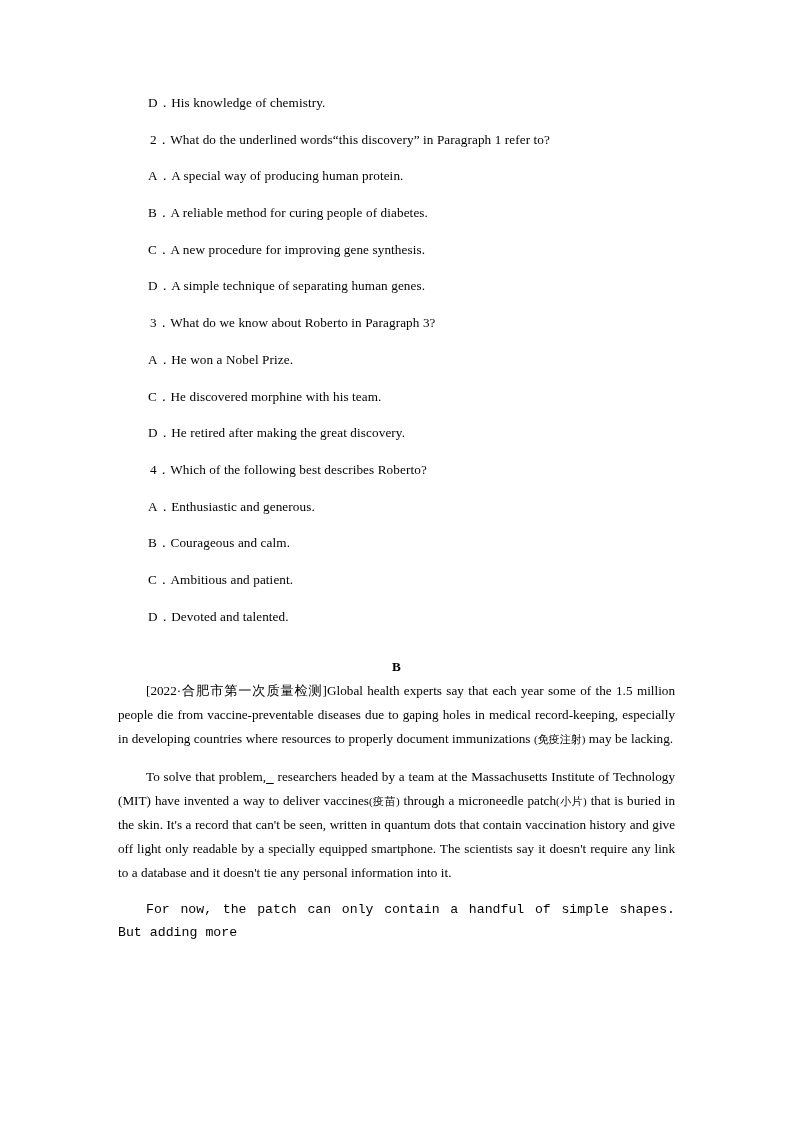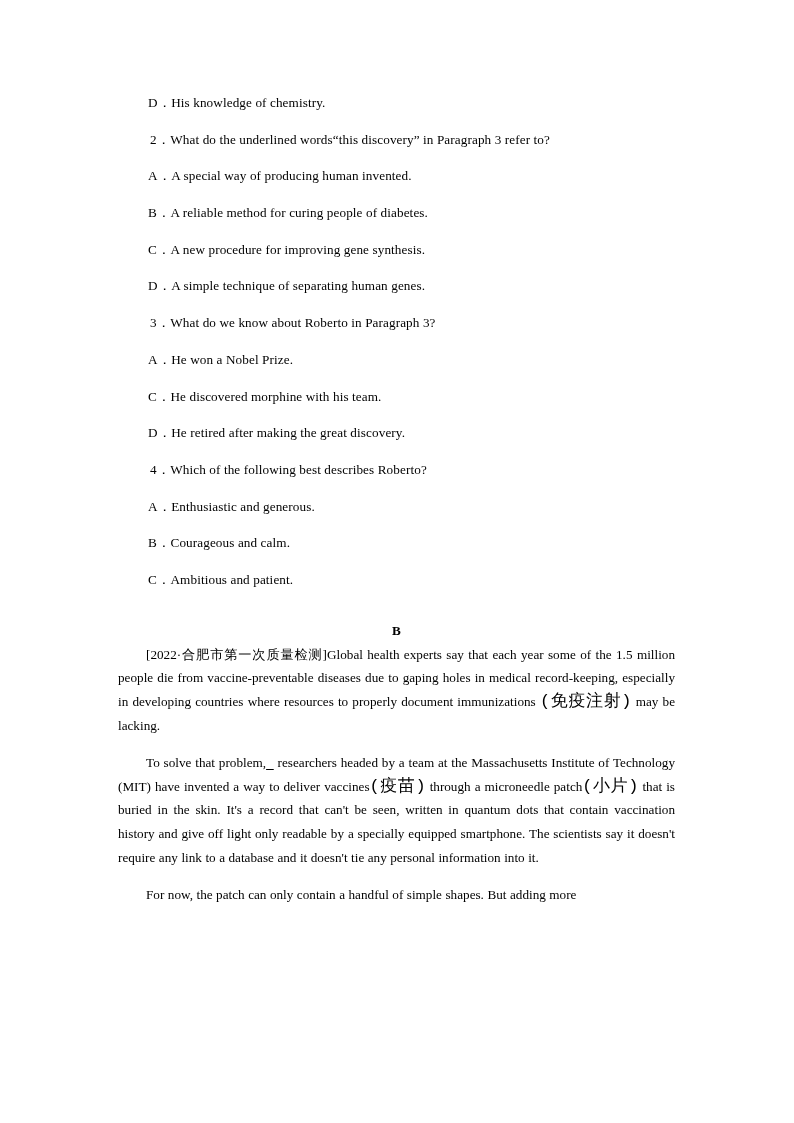--- a/index.html
+++ b/index.html
@@ -74,24 +74,25 @@
     font-size: 13.2px;
     line-height: 23.8px;
     text-align: justify;
     text-justify: inter-word;
     text-indent: 28px;
     margin: 0 0 13px 0;
     word-spacing: 0.2px;
   }
   .para.last {
     margin-bottom: 0;
+    font-family: Liberation Mono, monospace;
   }
   .cn {
-    font-family: Liberation Mono, monospace;
-    font-size: 17px;
+    font-family: Liberation Serif, serif;
+    font-size: 11px;
     margin-top: 32px;
   }
   .u-phrase {
     text-underline-offset: 2px;
   }
   .u-phrase::after {
     content: "\00a0\00a0";
     text-decoration: underline;
   }
 </style>
@@ -99,24 +100,24 @@
 <body>
 
 <div class="page">
   <div class="content">
 
     <ul class="mc-list">
       <li class="mc-item">
         <span class="tag">D</span><span class="tag-sep">．</span><span class="txt">His knowledge of chemistry.</span>
       </li>
       <li class="mc-item q-item">
-        <span class="tag">2</span><span class="tag-sep">．</span><span class="txt">What do the underlined words“this discovery” in Paragraph 3 refer to?</span>
+        <span class="tag">2</span><span class="tag-sep">．</span><span class="txt">What do the underlined words“this discovery” in Paragraph 1 refer to?</span>
       </li>
       <li class="mc-item">
-        <span class="tag">A</span><span class="tag-sep">．</span><span class="txt">A special way of producing human invented.</span>
+        <span class="tag">A</span><span class="tag-sep">．</span><span class="txt">A special way of producing human protein.</span>
       </li>
       <li class="mc-item">
         <span class="tag">B</span><span class="tag-sep">．</span><span class="txt">A reliable method for curing people of diabetes.</span>
       </li>
       <li class="mc-item">
         <span class="tag">C</span><span class="tag-sep">．</span><span class="txt">A new procedure for improving gene synthesis.</span>
       </li>
       <li class="mc-item">
         <span class="tag">D</span><span class="tag-sep">．</span><span class="txt">A simple technique of separating human genes.</span>
       </li>
@@ -137,20 +138,23 @@
       </li>
       <li class="mc-item">
         <span class="tag">A</span><span class="tag-sep">．</span><span class="txt">Enthusiastic and generous.</span>
       </li>
       <li class="mc-item">
         <span class="tag">B</span><span class="tag-sep">．</span><span class="txt">Courageous and calm.</span>
       </li>
       <li class="mc-item">
         <span class="tag">C</span><span class="tag-sep">．</span><span class="txt">Ambitious and patient.</span>
       </li>
+      <li class="mc-item">
+        <span class="tag">D</span><span class="tag-sep">．</span><span class="txt">Devoted and talented.</span>
+      </li>
     </ul>
 
     <div class="section-head">B</div>
 
     <p class="para"><span>[2022·合肥市第一次质量检测]</span><span>Global health experts say that each year some of the 1.5 million people die from vaccine-preventable diseases due to gaping holes in medical record-keeping, especially in developing countries where resources to properly document immunizations </span><span class="cn">(免疫注射)</span><span> may be lacking.</span></p>
 
     <p class="para"><span>To solve </span><span class="u-phrase">that  problem,</span><span> researchers headed by a team at the Massachusetts Institute of Technology (MIT) have invented a way to deliver vaccines</span><span class="cn">(疫苗)</span><span> through a microneedle patch</span><span class="cn">(小片)</span><span> that is buried in the skin. It's a record that can't be seen, written in quantum dots that contain vaccination history and give off light only readable by a specially equipped smartphone. The scientists say it doesn't require any link to a database and it doesn't tie any personal information into it.</span></p>
 
     <p class="para last">For now, the patch can only contain a handful of simple shapes. But adding more</p>
 

